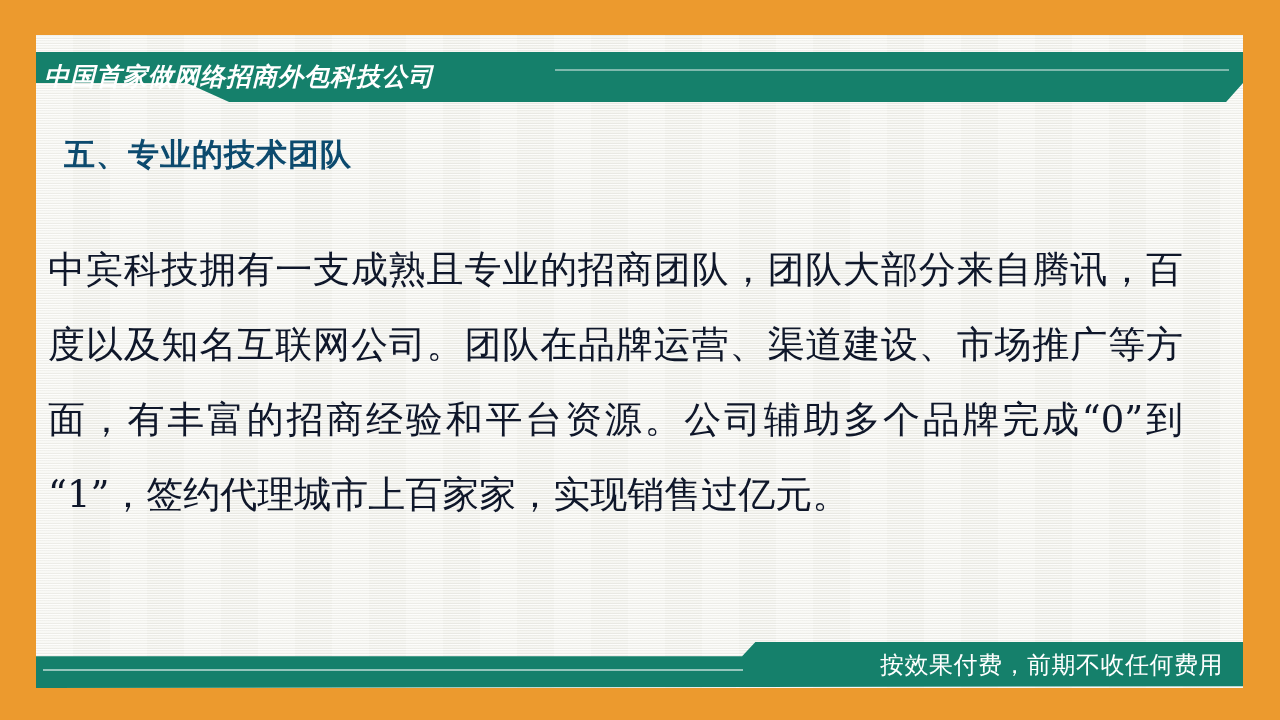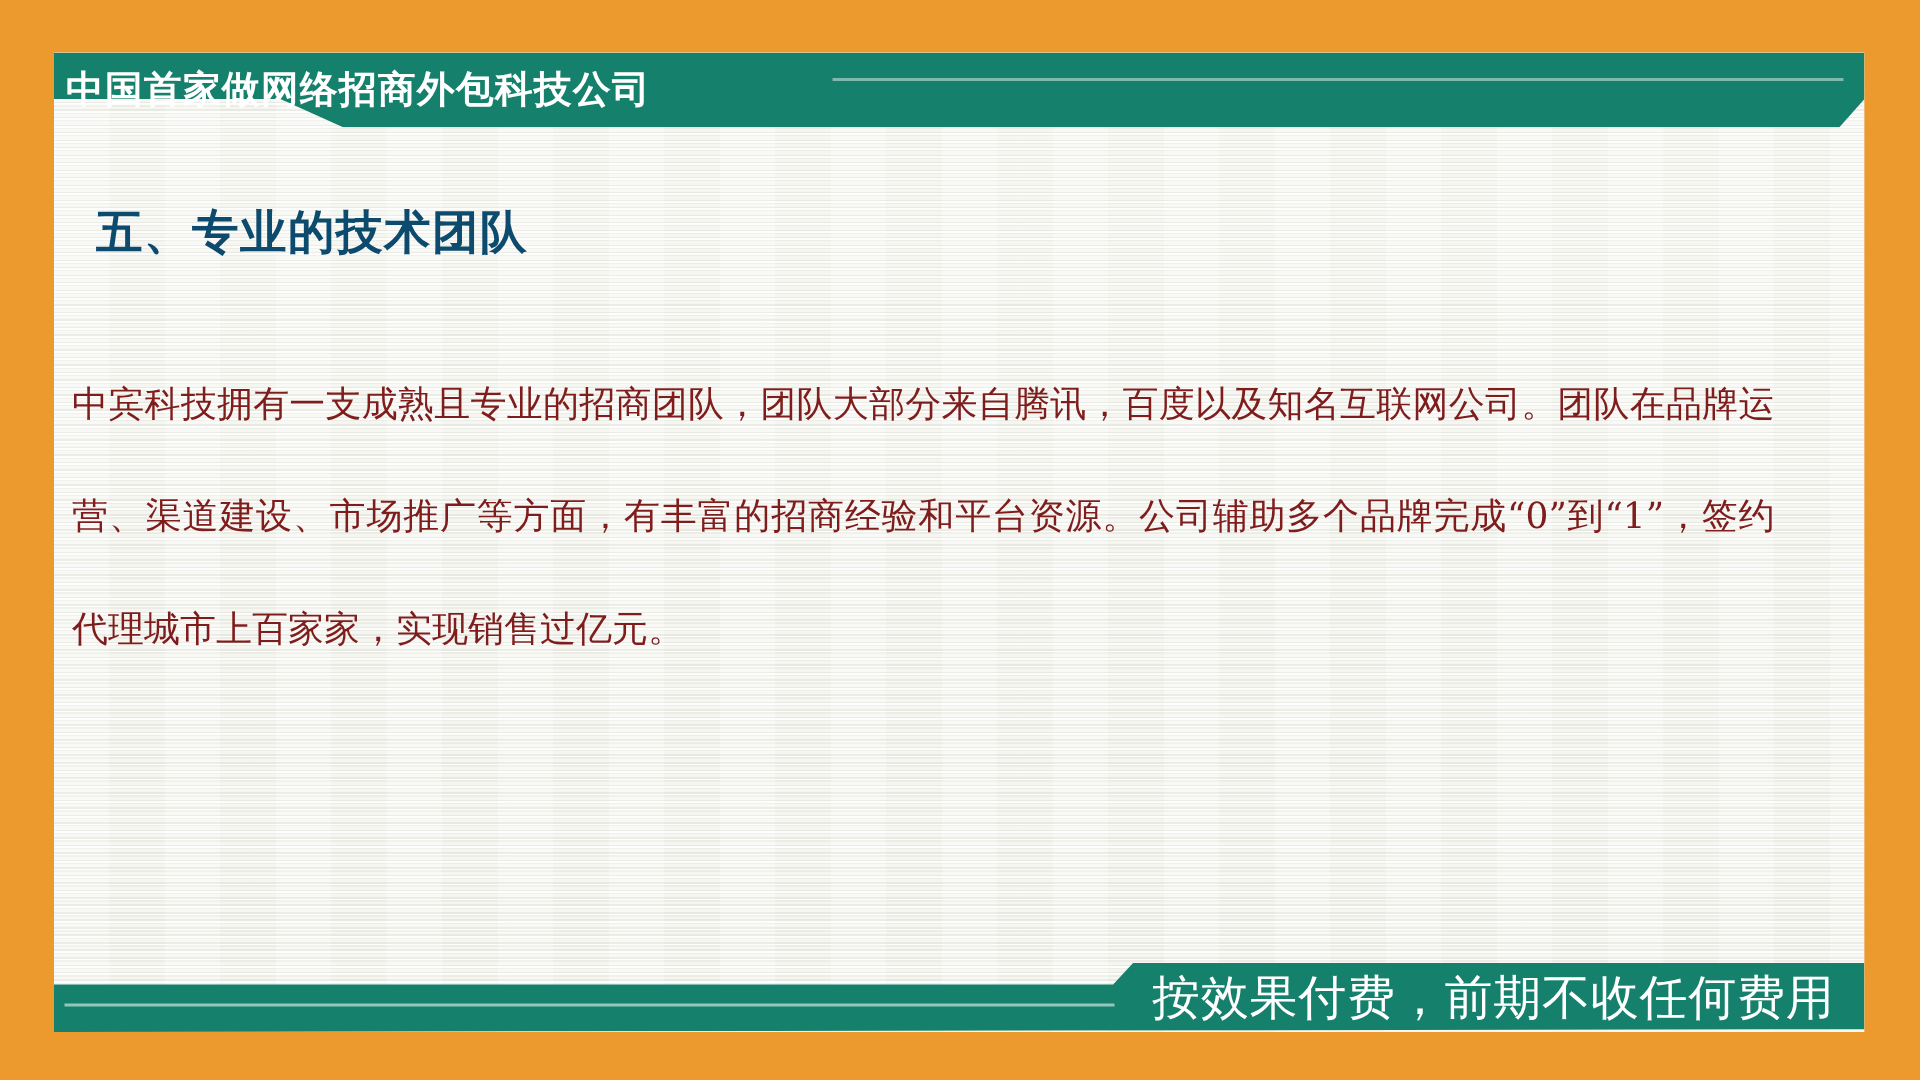--- a/index.html
+++ b/index.html
@@ -81,23 +81,24 @@
     top: 0;
     width: 36px;
     height: 720px;
     background: #ec9a2e;
   }
 
   
   .header-band {
     position: absolute;
     left: 36px;
-    top: 35px;
+    top: 52px;
     width: 1207px;
     height: 50px;
+    font-style: italic;
   }
   .header-shape {
     position: absolute;
     inset: 0;
     background: #15806b;
     clip-path: polygon(
       0 0,
       100% 0,
       100% 62%,
       98.6% 100%,
@@ -139,23 +140,23 @@
     letter-spacing: 1px;
     white-space: nowrap;
   }
 
   
   .body-text {
     position: absolute;
     left: 48px;
     top: 232px;
     width: 1135px;
-    color: #7f1d1d;
+    color: #0f172a;
     font-family: "DejaVu Serif", "Liberation Serif", serif;
-    font-size: 24px;
+    font-size: 37px;
     line-height: 75px;
     text-align: justify;
     text-justify: inter-ideograph;
     letter-spacing: 0px;
   }
 
   
   .footer-band {
     position: absolute;
     left: 36px;
@@ -183,21 +184,21 @@
     width: 58.0%;
     height: 2px;
     background: rgba(255,255,255,0.55);
   }
   .footer-title {
     position: absolute;
     right: 20px;
     top: 5px;
     color: #ffffff;
     font-family: "DejaVu Sans", "Liberation Sans", sans-serif;
-    font-size: 32px;
+    font-size: 24px;
     line-height: 36px;
     white-space: nowrap;
     letter-spacing: 0.5px;
   }
 </style>
 </head>
 <body>
 
 <div class="slide">
 

